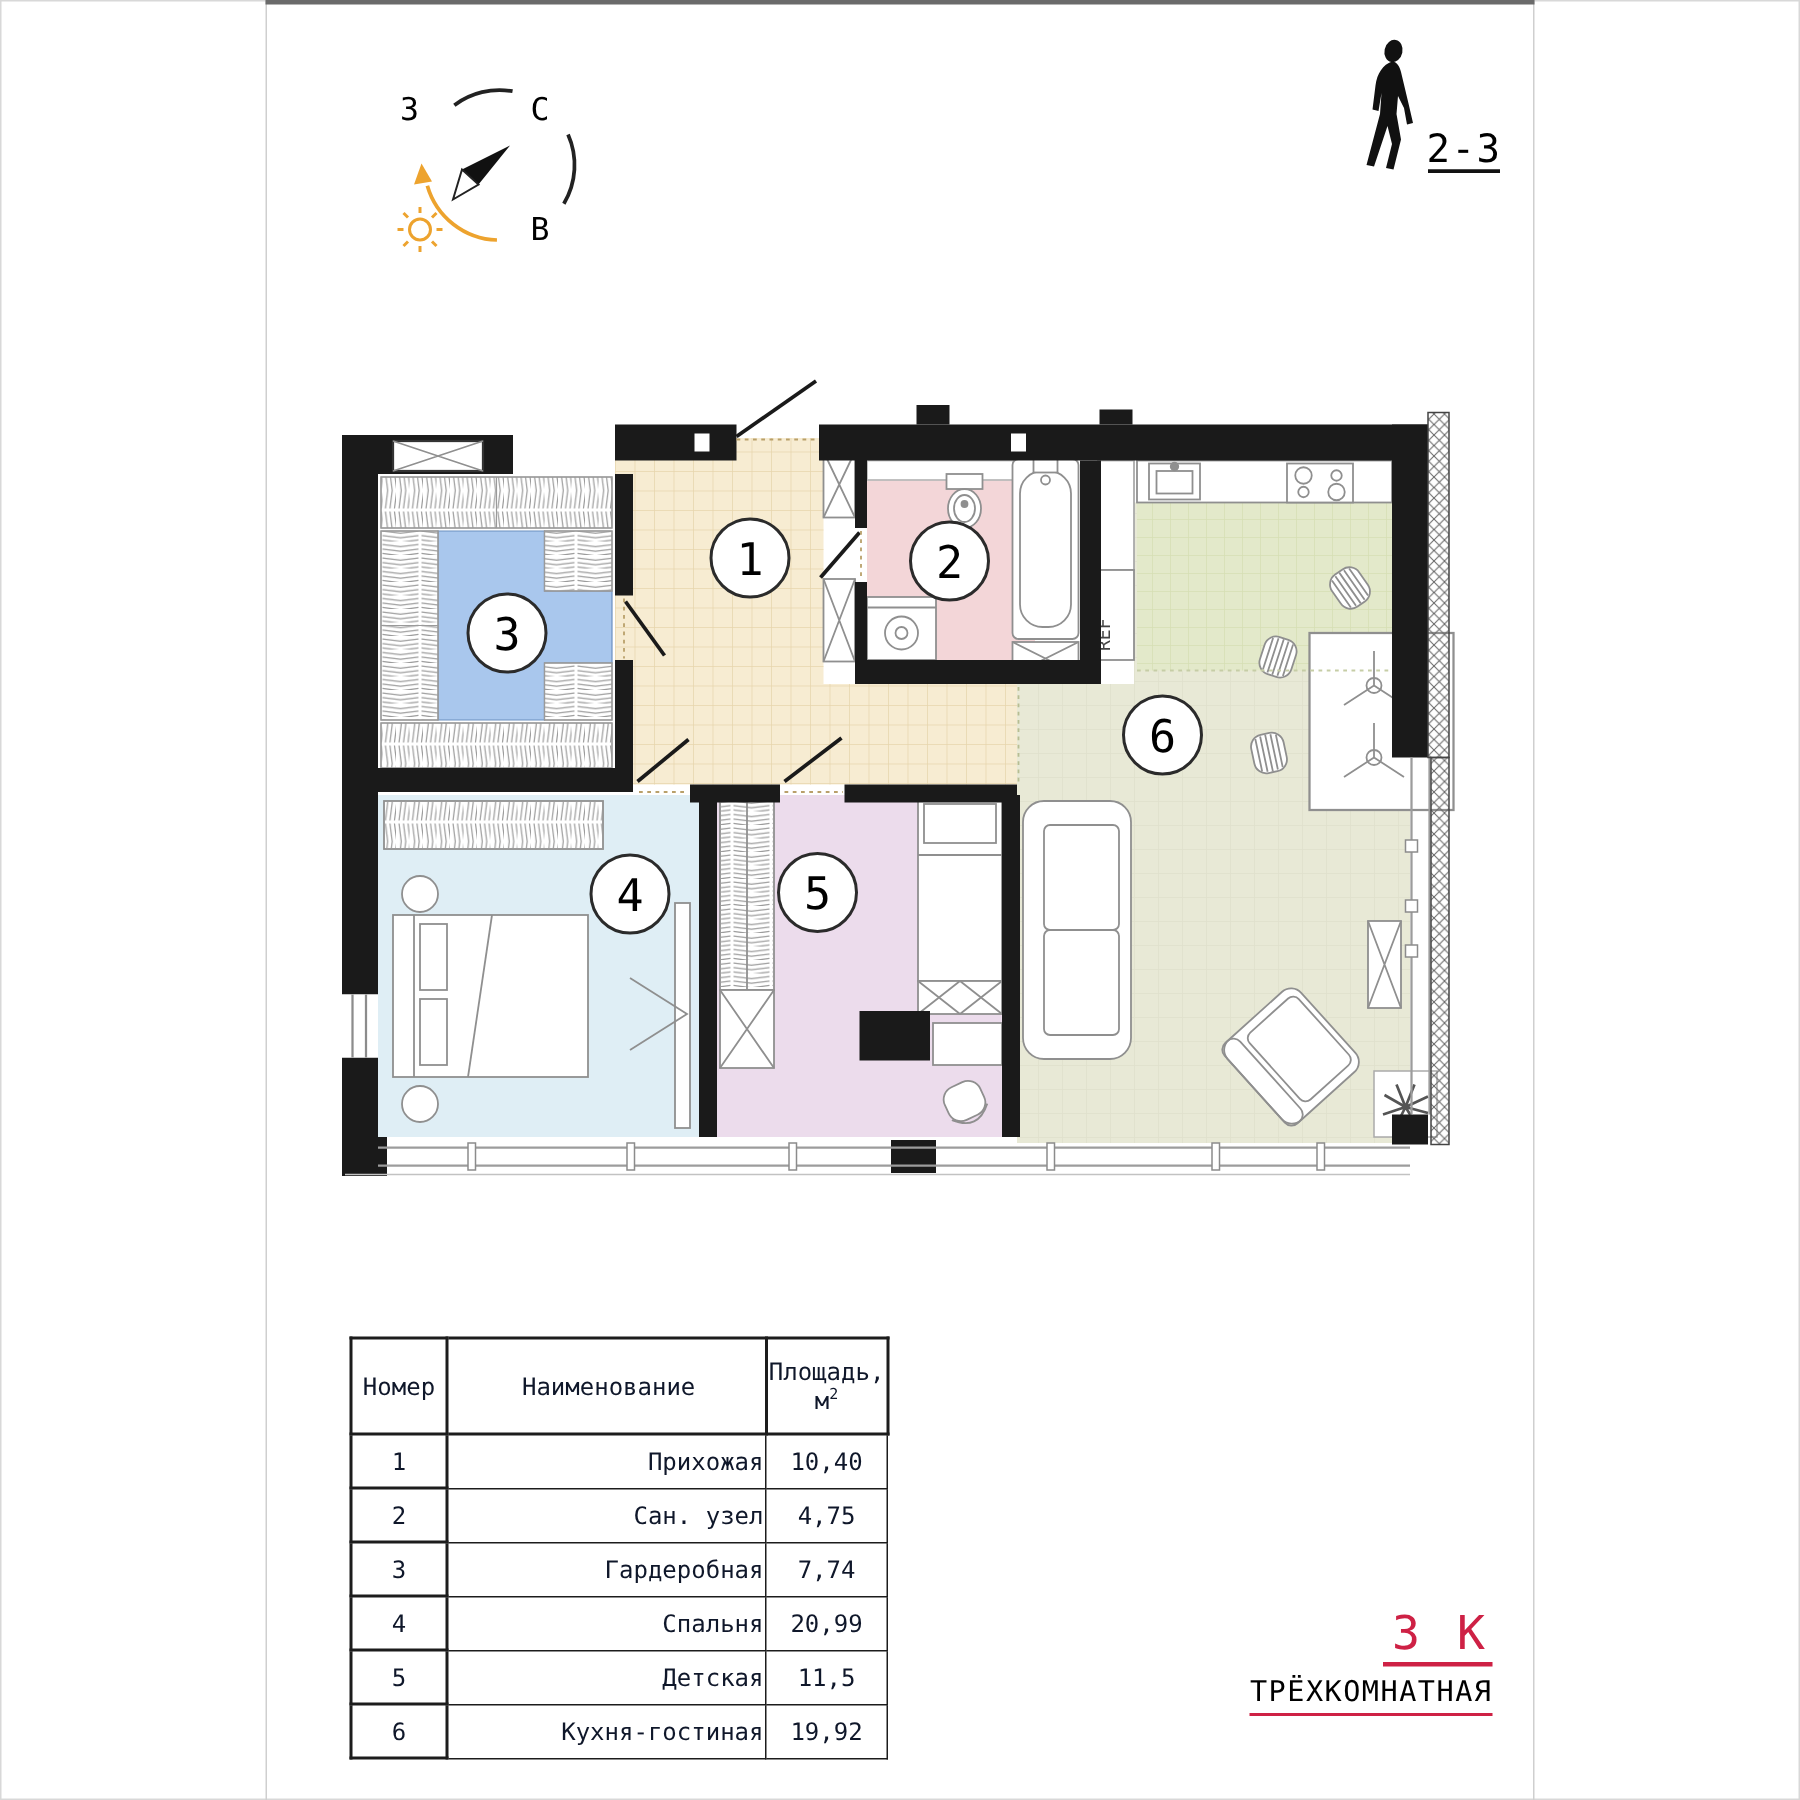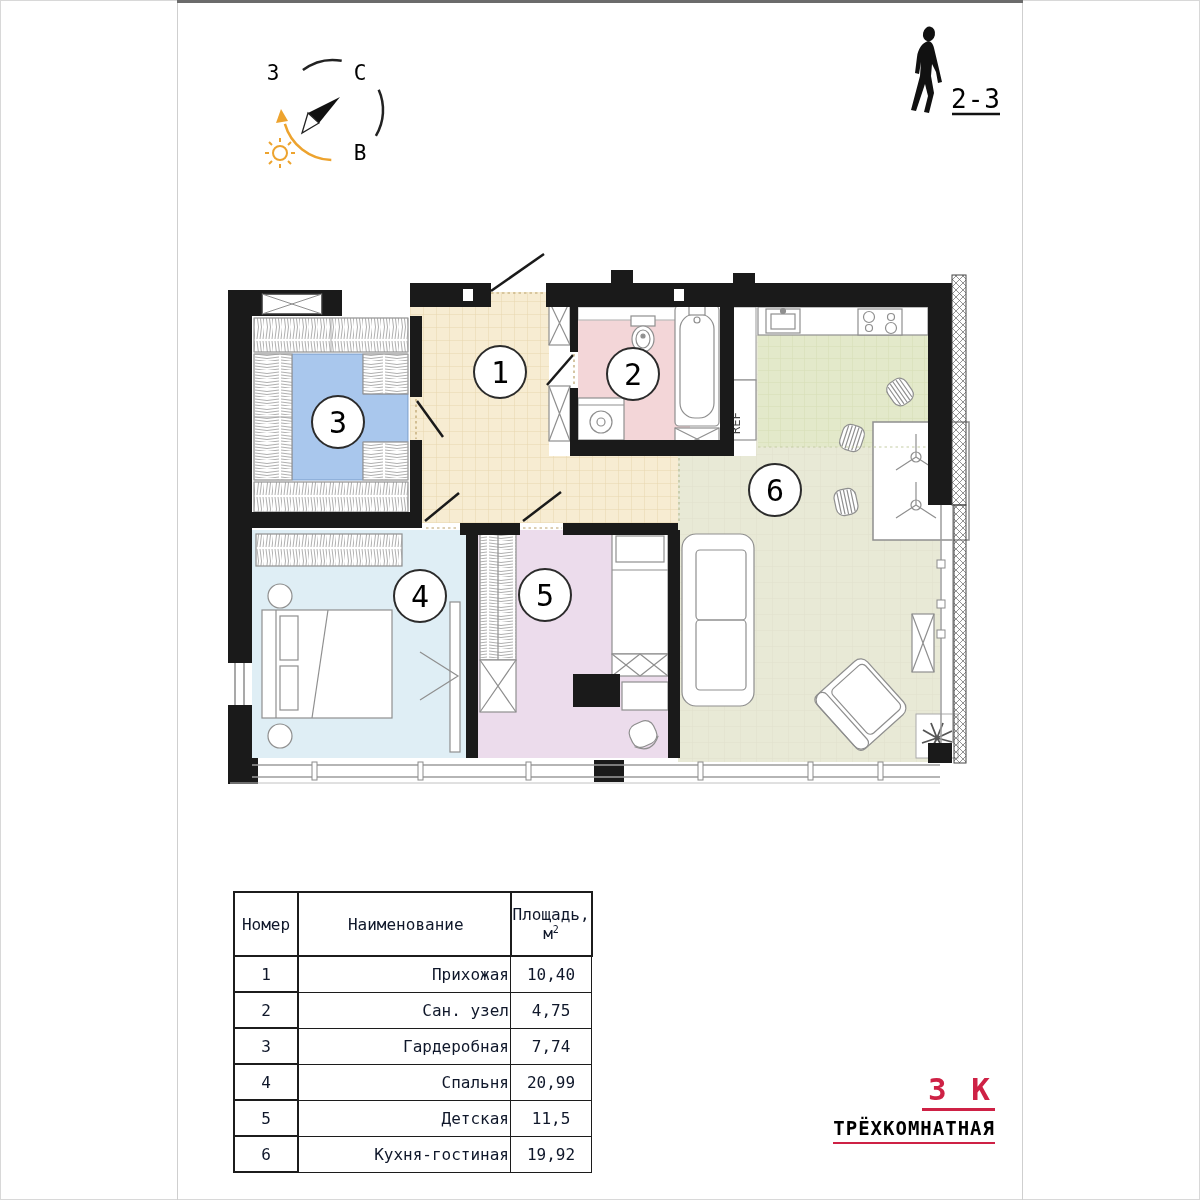--- a/index.html
+++ b/index.html
@@ -17,21 +17,21 @@
   .area-table td,.area-table th{border:1px solid #1c1c1c;background:#fff;font-weight:normal;}
   .area-table th{border-width:2.5px;height:60px;font-size:16px;}
   .area-table td{height:32px;}
   .c-num{width:60px;text-align:center;border-width:2.5px !important;}
   .c-name{width:200px;text-align:right;padding-left:10px;}
   .c-area{width:64px;text-align:center;}
   .area-table th.c-name{text-align:center;padding-left:4px;}
   .area-table sup{font-size:10px;}
 
   
-  .apt-label{position:absolute;right:205px;top:1072px;text-align:right;font-weight:bold;}
+  .apt-label{position:absolute;right:205px;top:1072px;text-align:right;}
   .apt-code{display:inline-block;font-size:31px;letter-spacing:3px;padding:0 2px 2px 6px;
             border-bottom:3px solid;line-height:1.1;}
   .apt-name{display:inline-block;font-size:19px;letter-spacing:1px;margin-top:7px;
             padding-bottom:3px;border-bottom:2px solid;line-height:1.1;}
 </style>
 </head>
 <body>
 
 <div class="frame"></div>
 <div class="sheet-line" style="left:177px"></div>

